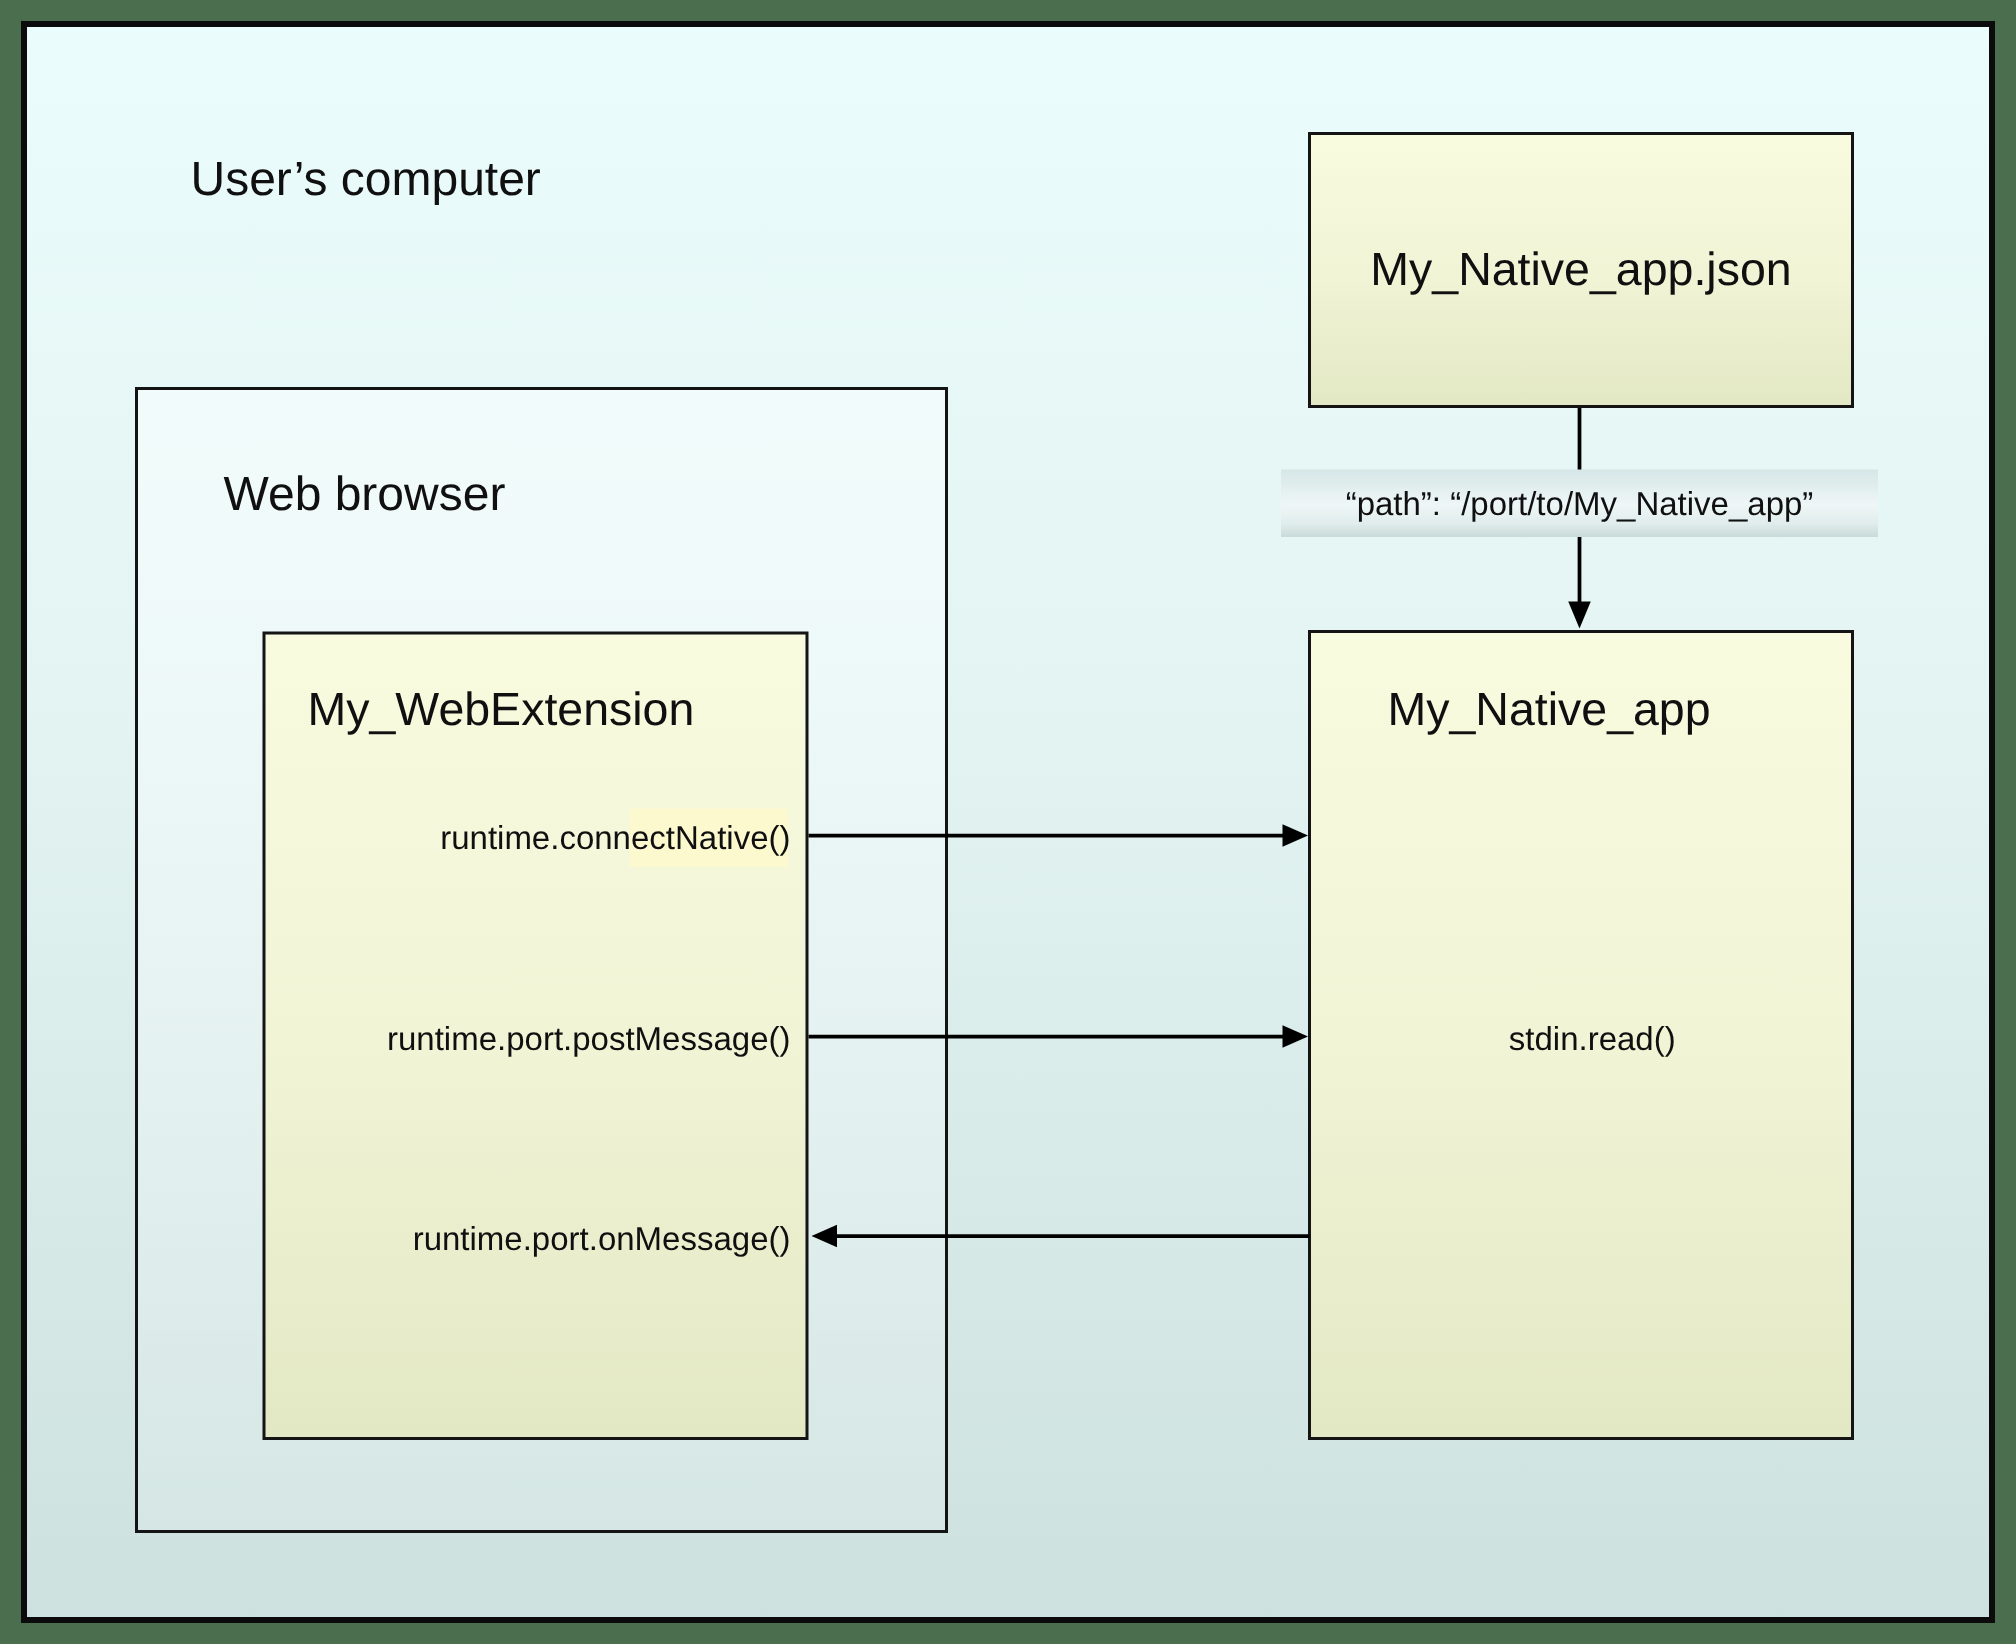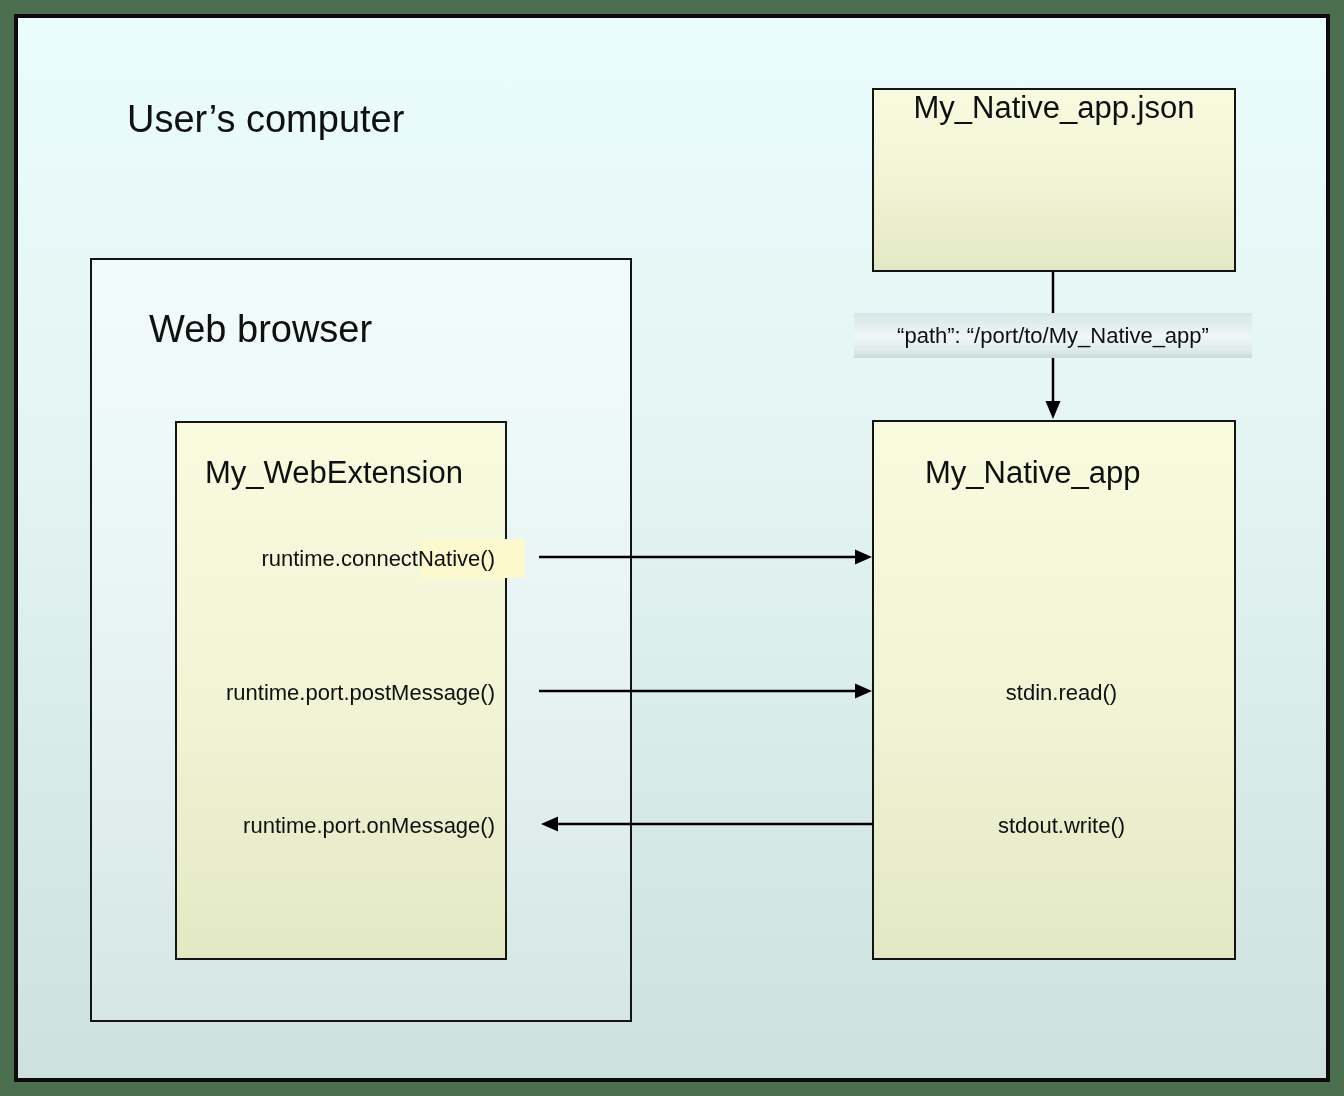--- a/index.html
+++ b/index.html
@@ -16,21 +16,21 @@
     position: absolute; left: 14px; top: 14px;
     width: 1316px; height: 1068px;
     box-sizing: border-box;
     border: 4px solid #0b0b0b;
     background: linear-gradient(180deg, #eafcfb 0%, #e3f4f3 42%, #cde1de 100%);
     z-index: 0;
   }
 
   .label-big {
     position: absolute;
-    font-size: 38px;
+    font-size: 32px;
     line-height: 38px;
     white-space: nowrap;
     z-index: 2;
   }
 
   .box {
     position: absolute;
     box-sizing: border-box;
     border: 2px solid #141414;
     background: linear-gradient(180deg, #f9fbdf 0%, #f0f3d4 55%, #e3e8c4 100%);
@@ -91,46 +91,45 @@
 <div class="frame"></div>
 <div class="label-big" style="left:127px; top:100px;">User’s computer</div>
 
 <svg class="overlay under" width="1344" height="1096" viewBox="0 0 1344 1096">
   <g>
     <line class="edge-line" x1="1053" y1="272" x2="1053" y2="403"></line>
     <polygon class="edge-head" points="1045.5,401 1060.5,401 1053,419"></polygon>
   </g>
 </svg>
 
-<div class="box" style="left:872px; top:88px; width:364px; height:184px; display:flex; justify-content:center;">
+<div class="box" style="left:872px; top:88px; width:364px; height:184px; display:flex; align-items:center; justify-content:center;">
   <span class="box-title" style="position:static;">My_Native_app.json</span>
 </div>
 
 <div class="path-band">
   <span>“path”: “/port/to/My_Native_app”</span>
 </div>
 
 <div class="box browser-box" style="left:90px; top:258px; width:542px; height:764px;"></div>
 <div class="label-big" style="left:149px; top:310px;">Web browser</div>
 
-<div class="box" style="left:175px; top:421px; width:332px; height:539px;">
+<div class="box" style="left:175px; top:421px; width:364px; height:539px;">
   <div class="box-title" style="left:28px; top:32px;">My_WebExtension</div>
   <div class="hl" style="left:243px; top:116px; width:105px; height:39px;"></div>
   <div class="method-layer">
     <div class="method m-right" style="top:122px;">runtime.connectNative()</div>
     <div class="method m-right" style="top:256px;">runtime.port.postMessage()</div>
     <div class="method m-right" style="top:389px;">runtime.port.onMessage()</div>
   </div>
 </div>
 
 <div class="box" style="left:872px; top:420px; width:364px; height:540px;">
   <div class="box-title" style="left:51px; top:33px;">My_Native_app</div>
   <div class="method-layer">
     <div class="method m-left" style="top:257px;">stdin.read()</div>
-    <div class="method m-left" style="top:390px;">stdout.write()</div>
   </div>
 </div>
 
 <svg class="overlay over" width="1344" height="1096" viewBox="0 0 1344 1096">
   <g>
     <line class="edge-line" x1="539" y1="557" x2="856" y2="557"></line>
     <polygon class="edge-head" points="855,549.5 855,564.5 872,557"></polygon>
   </g>
   <g>
     <line class="edge-line" x1="539" y1="691" x2="856" y2="691"></line>

